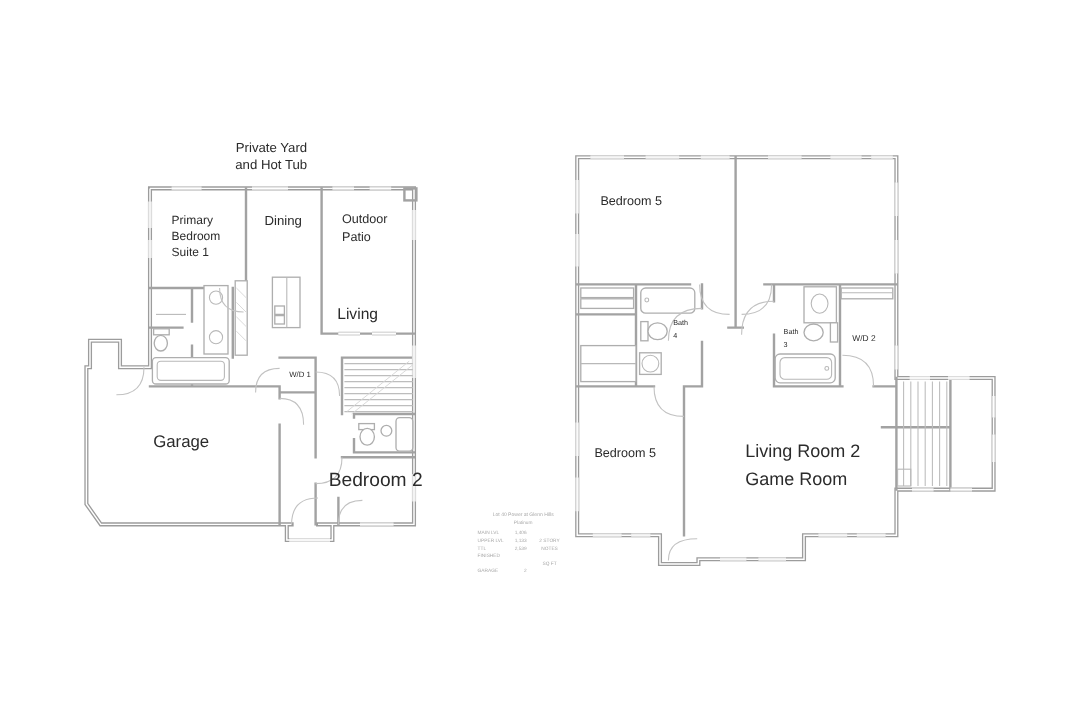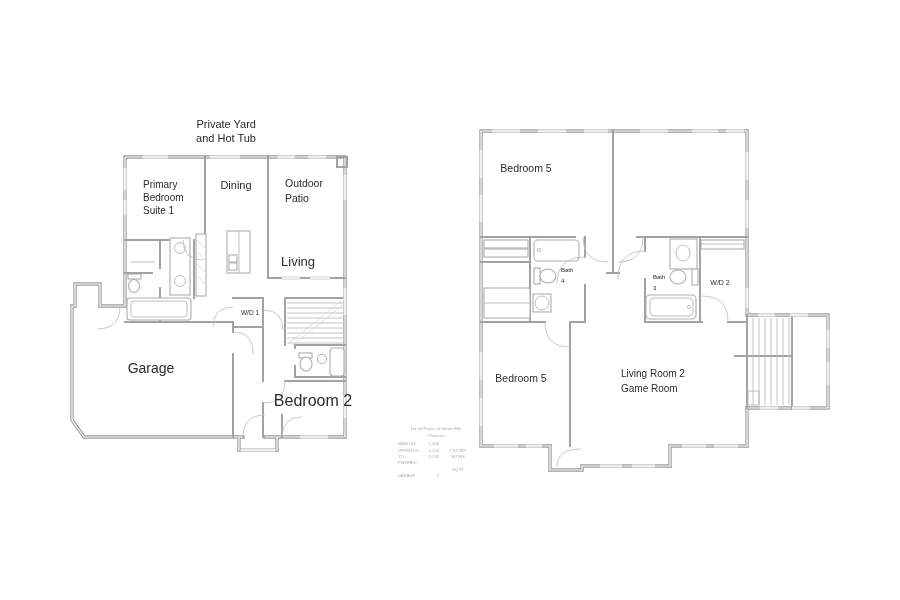--- a/index.html
+++ b/index.html
@@ -159,21 +159,21 @@
 <div class="lbl c" style="left:250px;top:313px;font-size:6.5px;">W/D 1</div>
 <div class="lbl c" style="left:313px;top:401px;font-size:16px;">Bedroom 2</div>
 
 <div class="lbl c" style="left:526px;top:169px;font-size:10.5px;">Bedroom 5</div>
 <div class="lbl" style="left:561px;top:265px;font-size:6px;line-height:1.9;">Bath
 4</div>
 <div class="lbl" style="left:653px;top:272px;font-size:6px;line-height:1.9;">Bath
 3</div>
 <div class="lbl c" style="left:720px;top:283px;font-size:7px;">W/D 2</div>
 <div class="lbl c" style="left:521px;top:379px;font-size:10.5px;">Bedroom 5</div>
-<div class="lbl" style="left:621px;top:366px;font-size:10px;line-height:1.5;">Living Room 2
+<div class="lbl" style="left:621px;top:366px;font-size:15px;line-height:1.5;">Living Room 2
 Game Room</div>
 
 <div id="titleblock">
   <div class="tb-title">Lot 40 Power at Glenn Hills</div>
   <div class="tb-sub">Platinum</div>
   <div class="tb-row">
     <span>MAIN LVL</span>
         <span>1,406</span>
         <span></span>
   </div>

